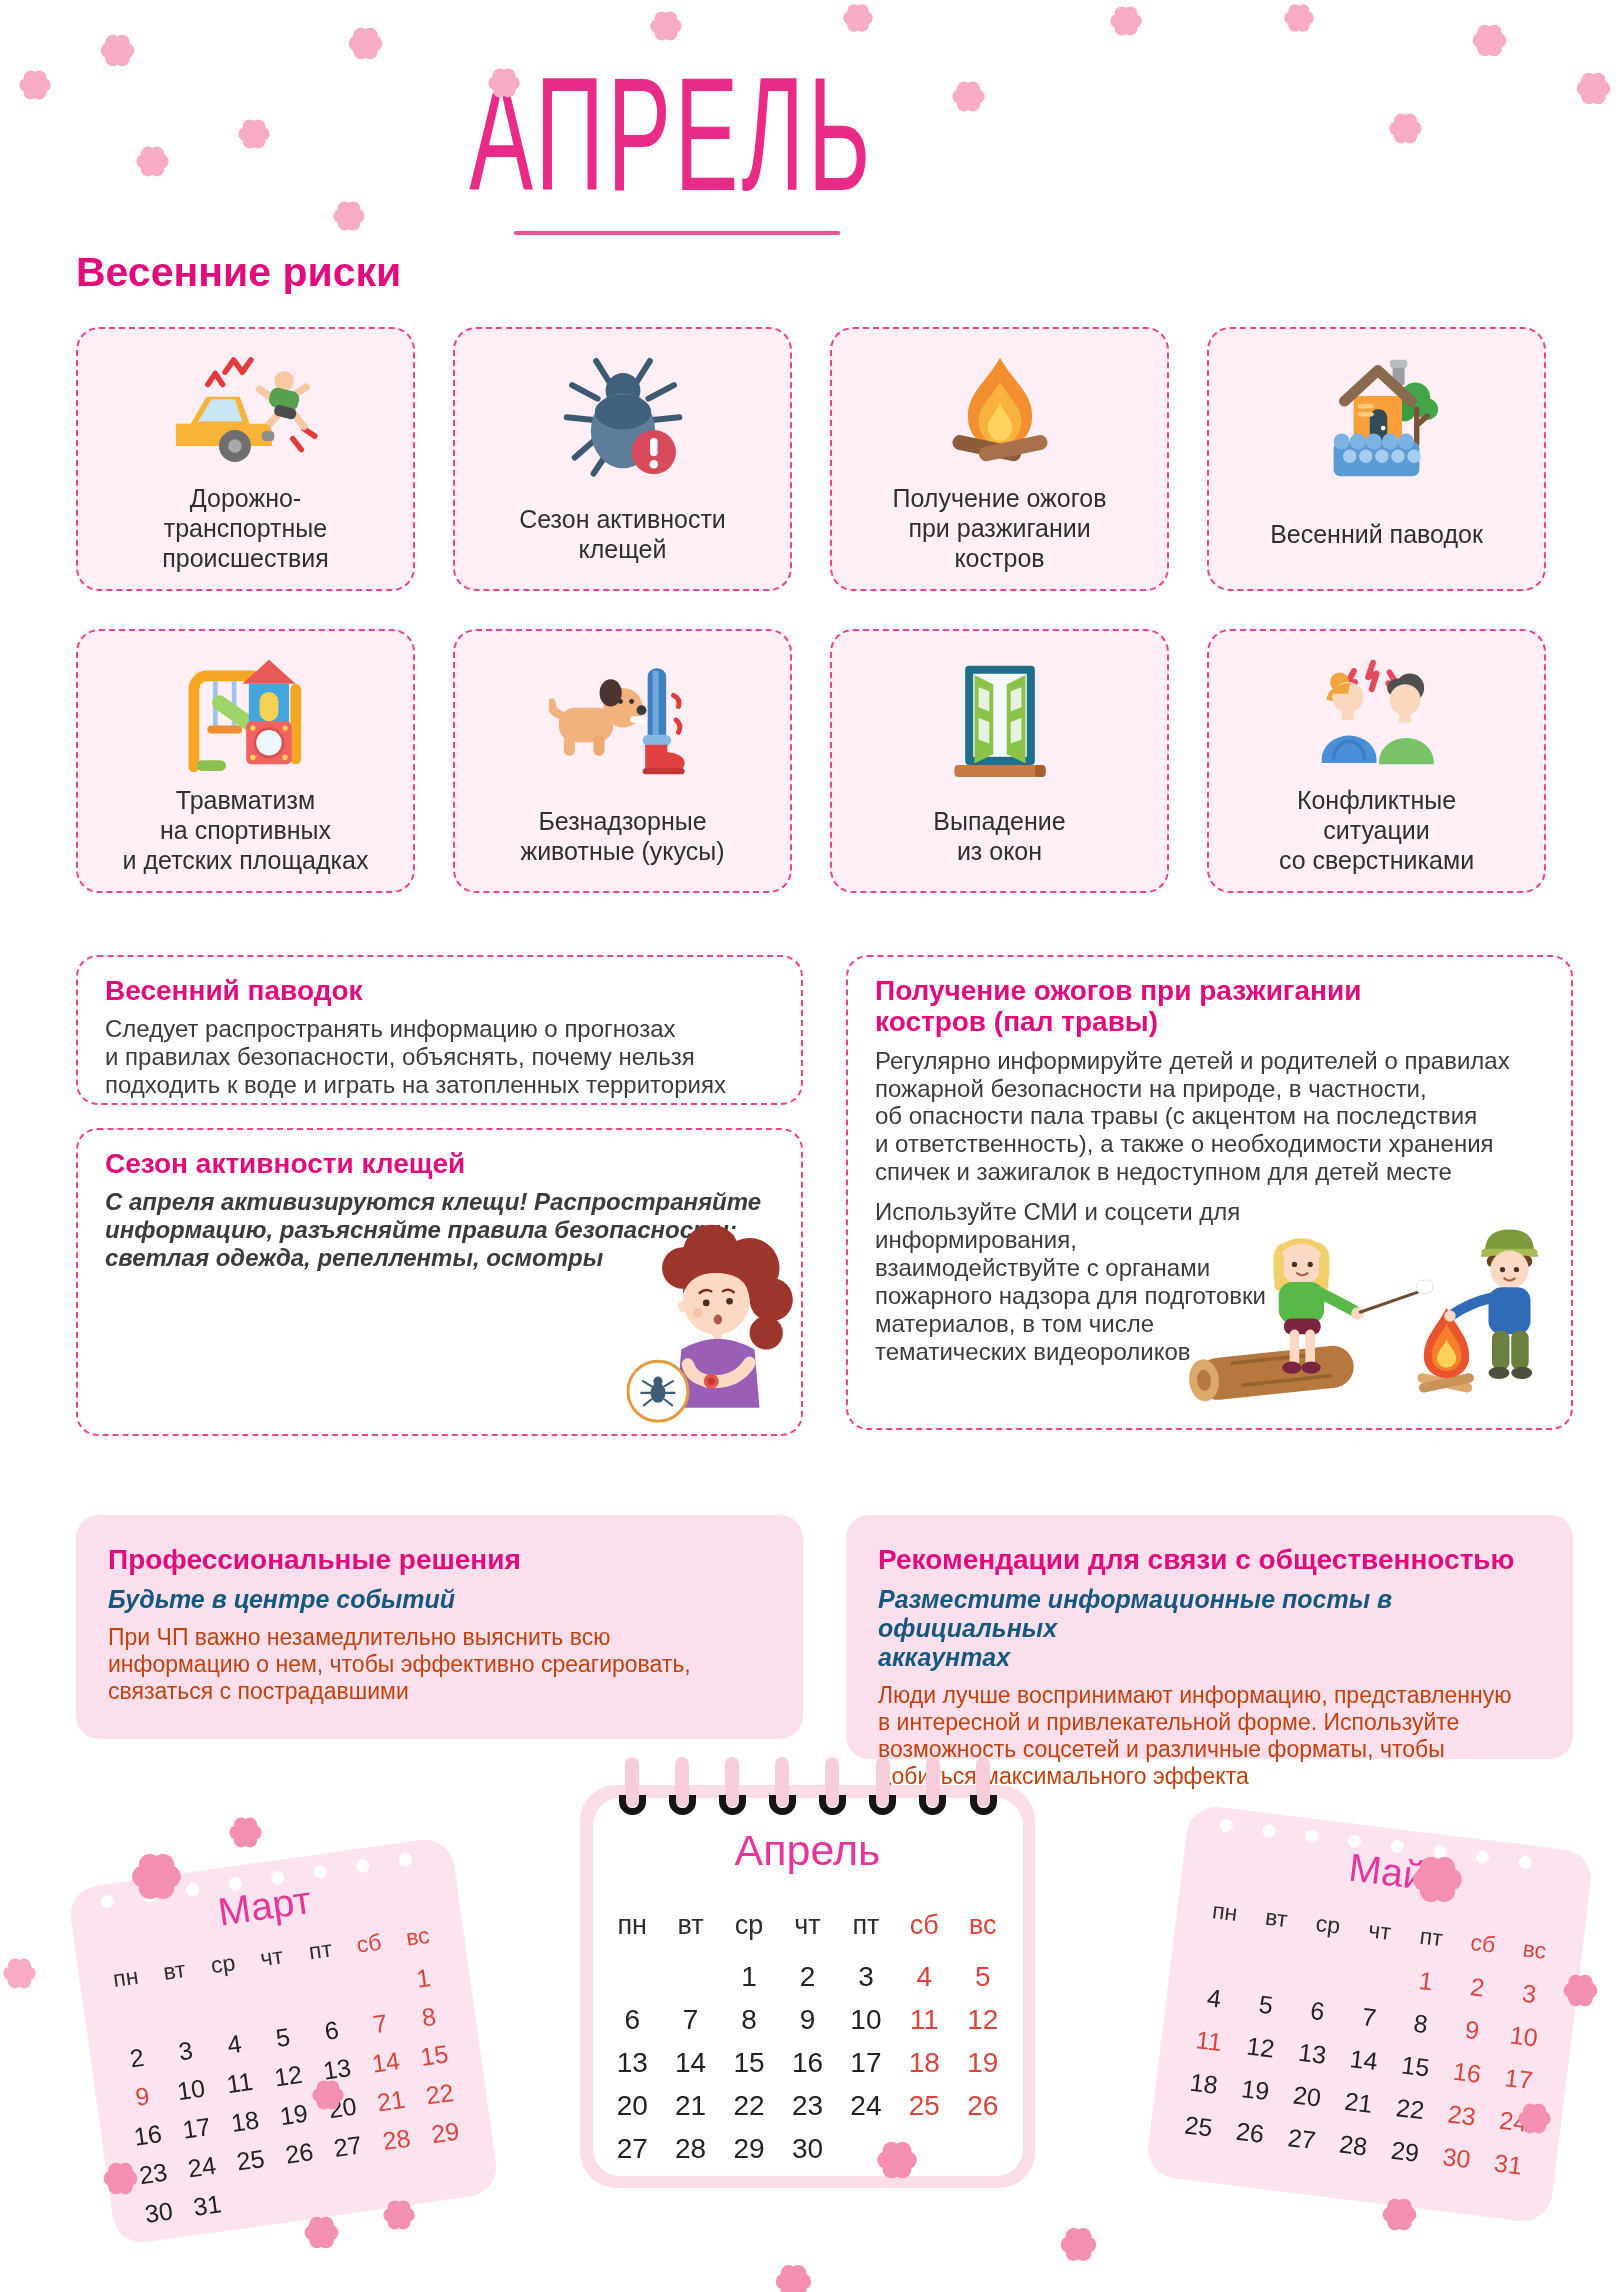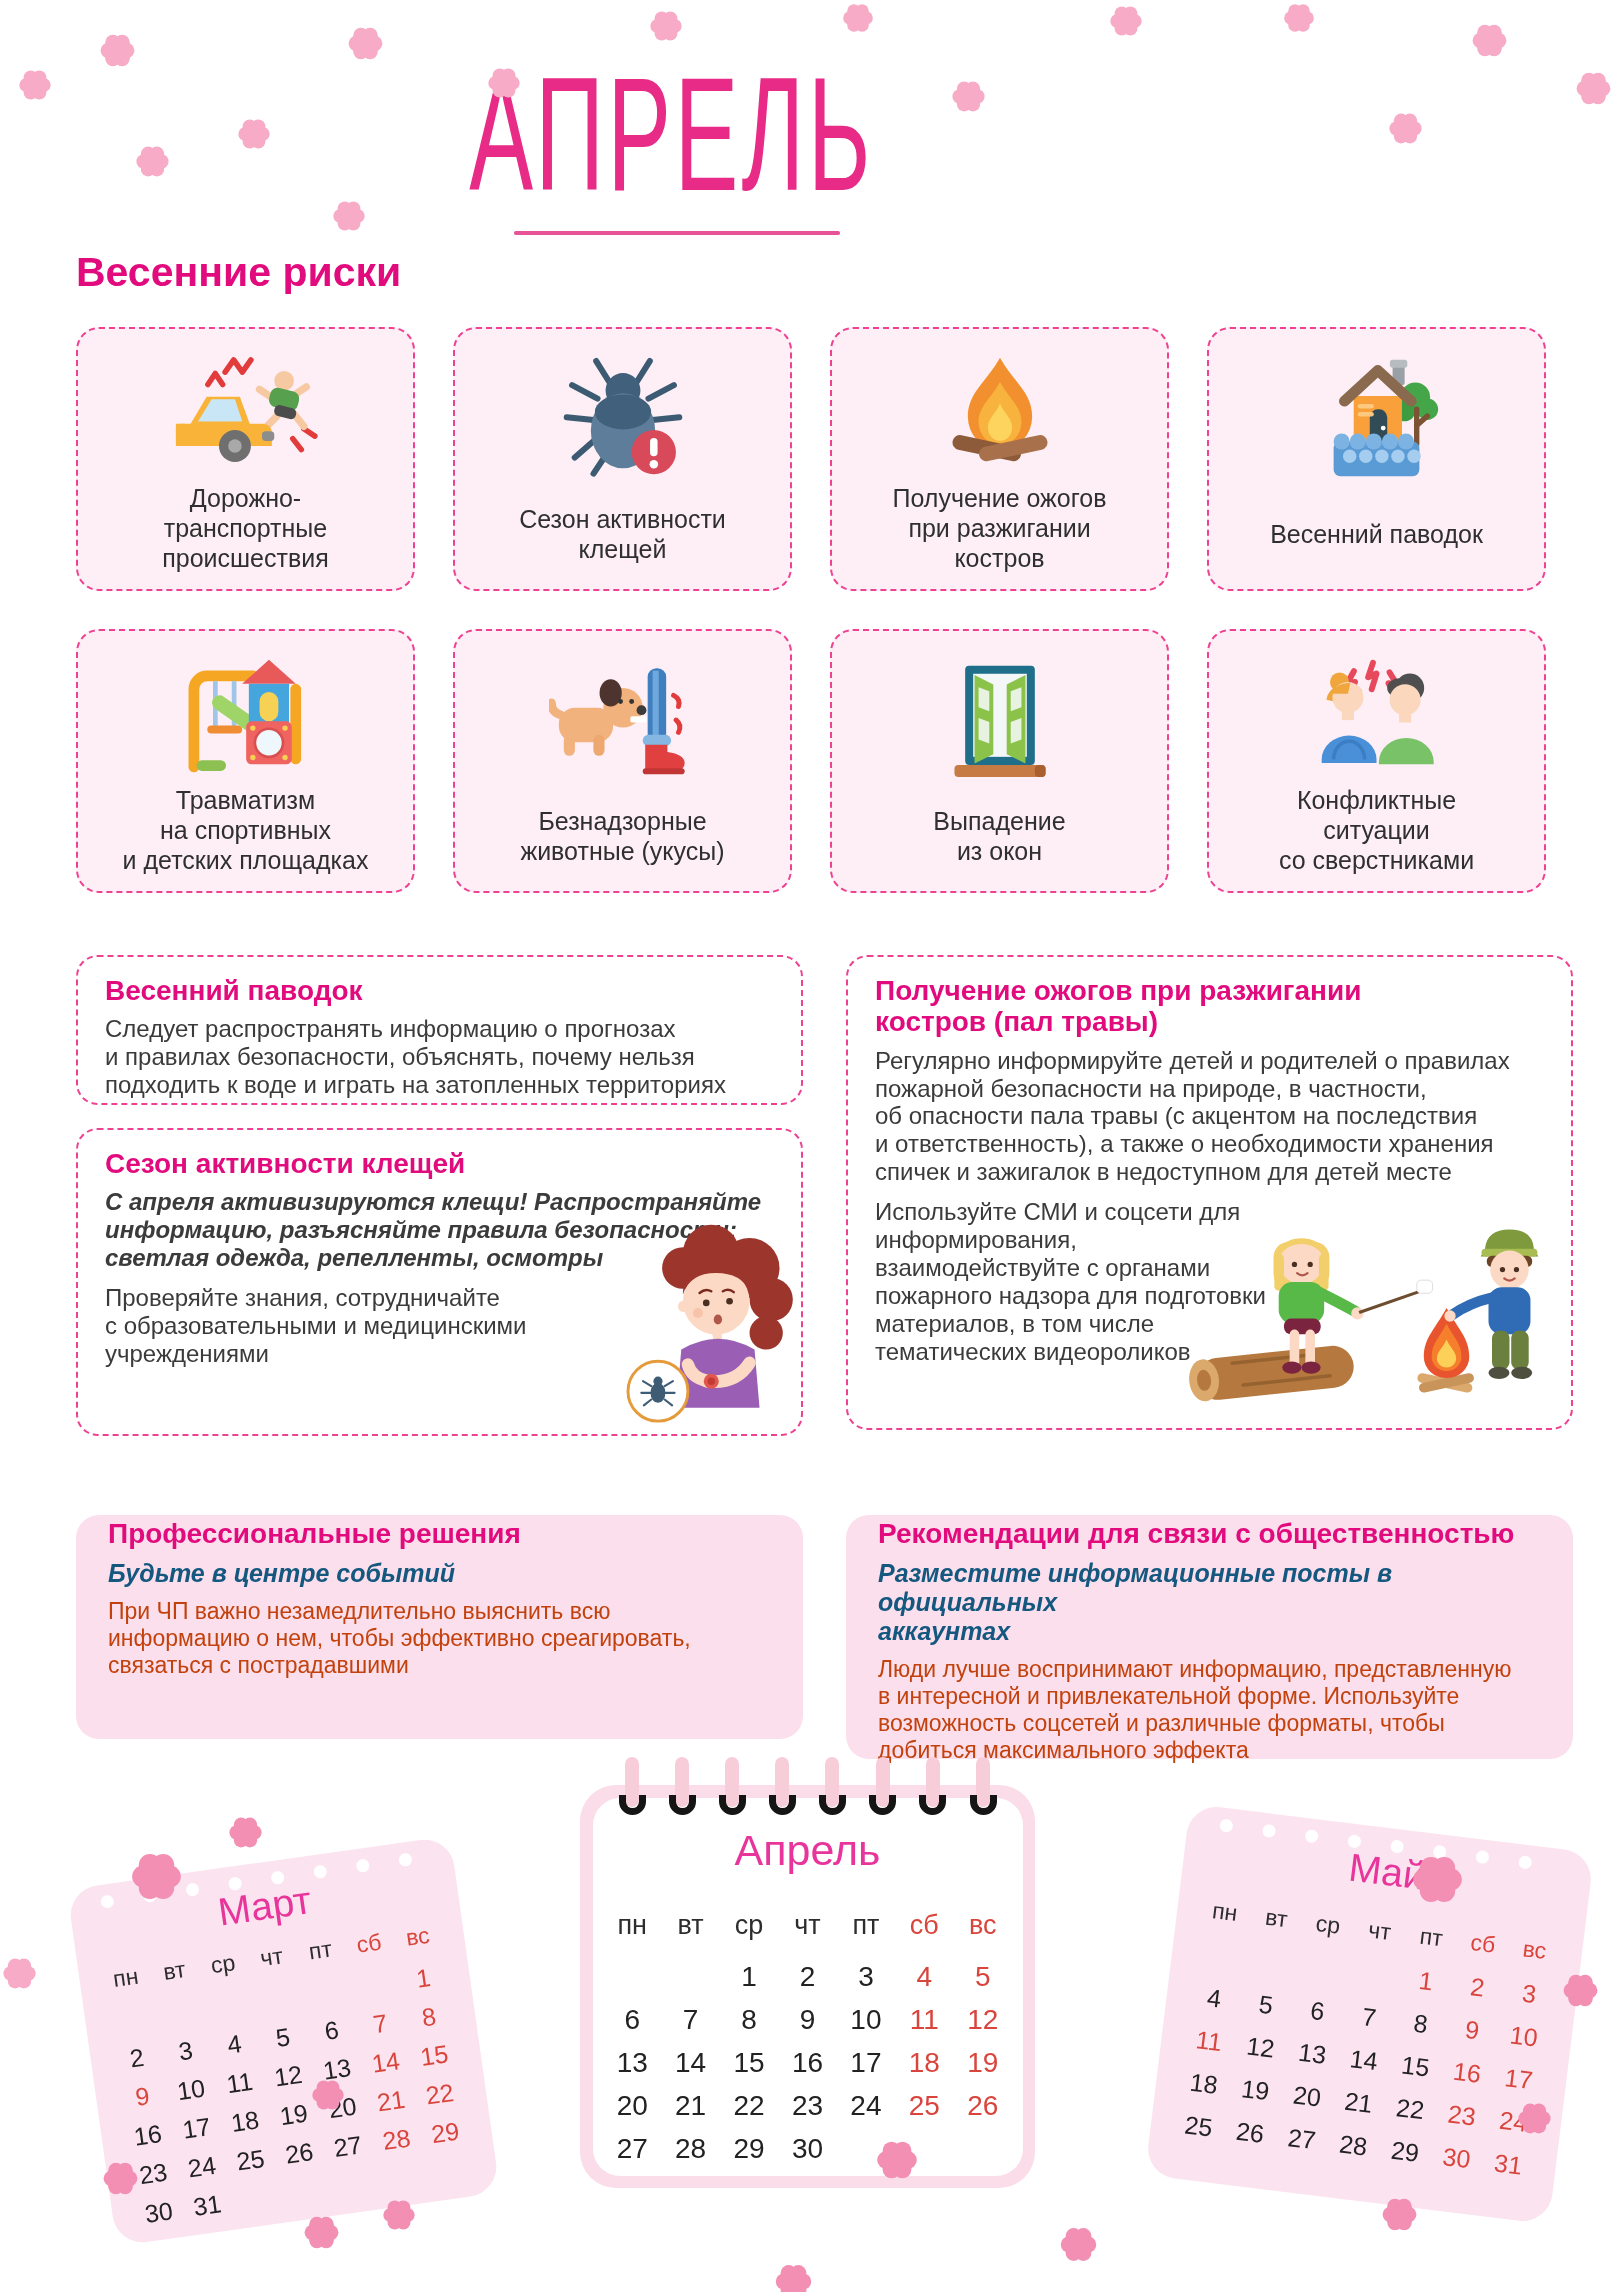--- a/index.html
+++ b/index.html
@@ -23,21 +23,21 @@
 
   .iblock{position:absolute;background:#fff;border:2.7px dashed #ee4191;border-radius:21.5px;padding:18px 27px}
   #block-flood{left:76px;top:955px;width:727px;height:150px}
   #block-ticks{left:76px;top:1128px;width:727px;height:308px}
   #block-burns{left:846px;top:955px;width:727px;height:475px}
   .iblock h3{margin:0 0 9px 0;font-size:28px;color:#e20b7e;line-height:1.12;white-space:pre-line}
   .iblock p{margin:0 0 12.5px 0;font-size:24px;line-height:1.16;color:#3b3b3b;white-space:pre-line}
   .lead{font-style:italic;font-weight:bold;color:#14587f}
   .illus{position:absolute;pointer-events:none}
 
-  .pinkbox{position:absolute;background:#fcdfec;border-radius:23px;padding:3px 32px}
+  .pinkbox{position:absolute;background:#fcdfec;border-radius:23px;padding:29px 32px}
   #box-prof{left:76px;top:1515px;width:727px;height:224px}
   #box-public{left:846px;top:1515px;width:727px;height:244px}
   .pinkbox h3{margin:0 0 9px 0;font-size:28px;color:#e20b7e}
   .pinkbox .sub{font-style:italic;font-weight:bold;color:#14587f;font-size:25px;
         margin:0 0 10.7px 0;white-space:pre-line;line-height:1.15}
   .pinkbox p{margin:0;font-size:23px;line-height:1.17;color:#c2410c;white-space:pre-line}
 
   
   .april-wrap{position:absolute;left:580px;top:1757px;width:455px;height:432px}
   .april-card{position:absolute;left:0;top:28px;width:455px;height:403px;background:#fbdce9;border-radius:36px}
@@ -295,23 +295,20 @@
     <p>Следует распространять информацию о прогнозах
 и правилах безопасности, объяснять, почему нельзя
 подходить к воде и играть на затопленных территориях</p>
   </div>
 
   <div class="iblock" id="block-ticks">
     <h3>Сезон активности клещей</h3>
     <p class="lead">С апреля активизируются клещи! Распространяйте
 информацию, разъясняйте правила безопасности:
 светлая одежда, репелленты, осмотры</p>
-    <p>Проверяйте знания, сотрудничайте
-с образовательными и медицинскими
-учреждениями</p>
     <div class="illus" style="right:3.6px;bottom:1.8px">
       <svg width="179" height="213" viewBox="0 0 215 255">
         <circle cx="158" cy="62" r="36" fill="#9c352b"></circle>
         <circle cx="184" cy="100" r="26" fill="#9c352b"></circle>
         <circle cx="178" cy="140" r="20" fill="#9c352b"></circle>
         <circle cx="112" cy="44" r="34" fill="#9c352b"></circle>
         <circle cx="78" cy="62" r="25" fill="#9c352b"></circle>
         <circle cx="118" cy="102" r="40" fill="#fcd9c4"></circle>
         <path d="M78 94 a40 36 0 0 1 80 -4 q-10 -22 -40 -22 q-32 0 -40 26z" fill="#9c352b"></path>
         <circle cx="79" cy="108" r="7" fill="#fcd9c4"></circle>

